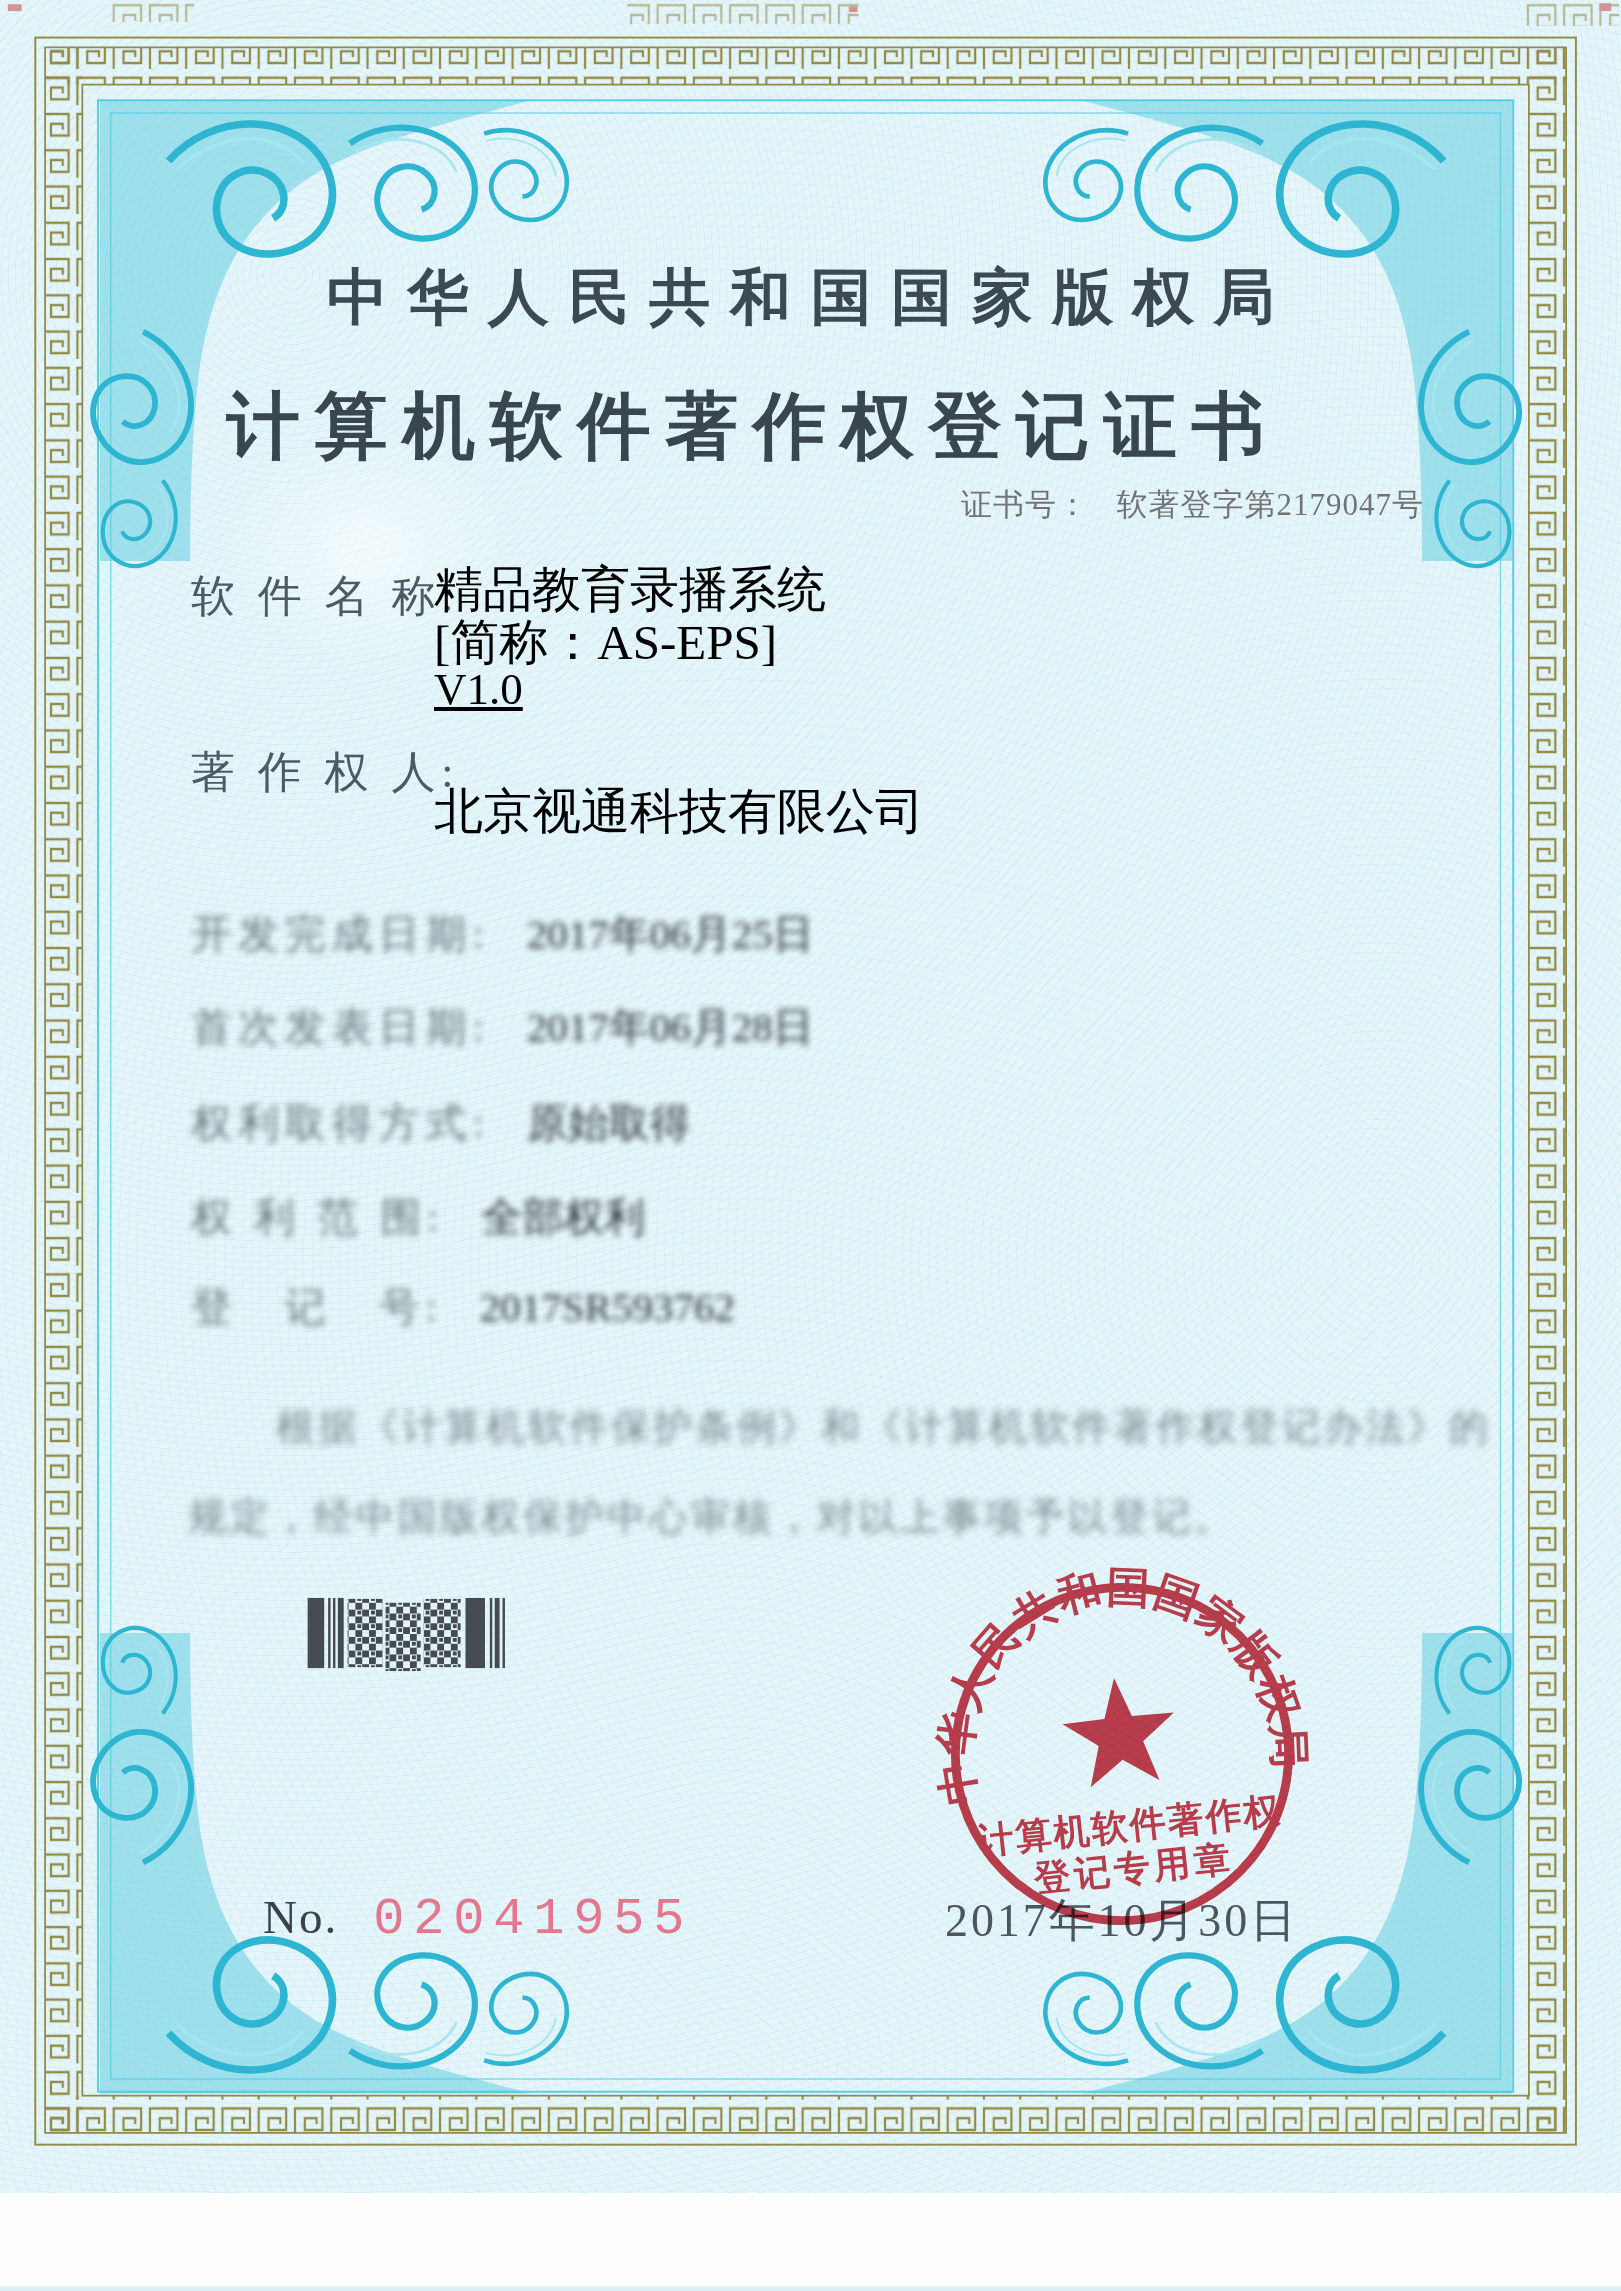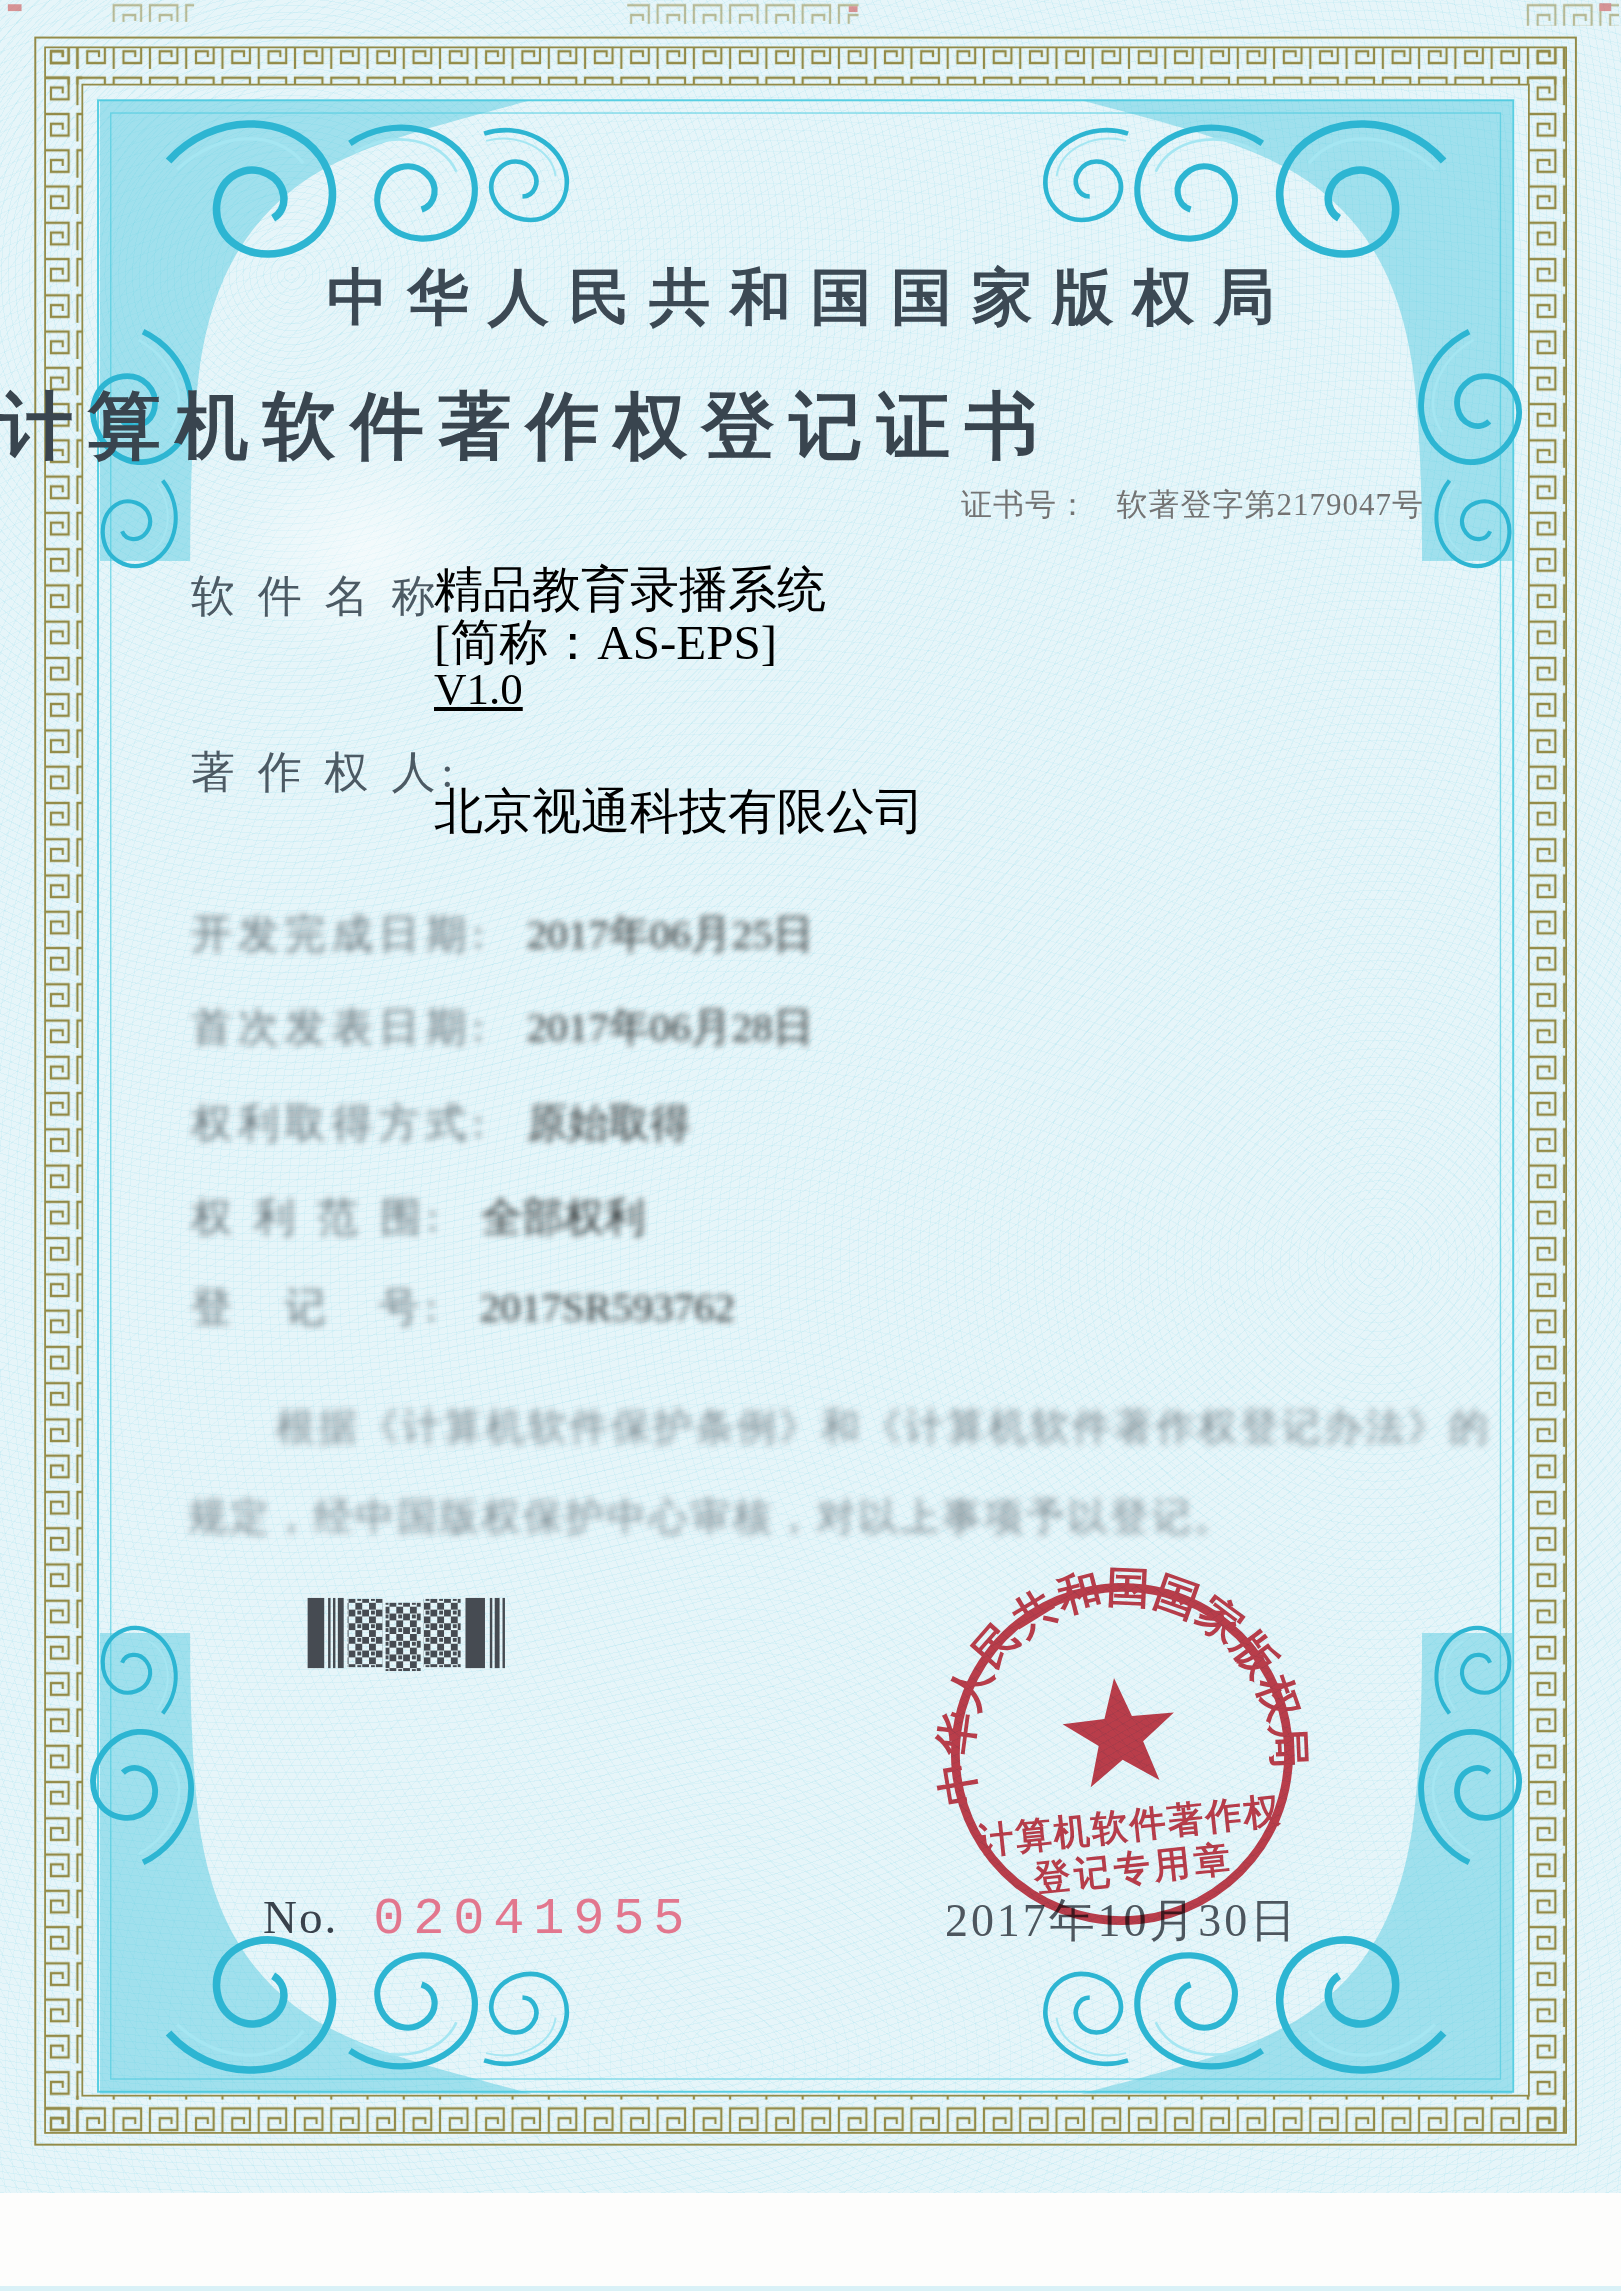--- a/index.html
+++ b/index.html
@@ -16,21 +16,21 @@
   }
   .abs{position:absolute;}
   #frame-svg{left:0;top:0;z-index:1;}
   .content{z-index:2;color:#3f4c57;}
   
   .authority-title{
     left:0;top:257px;width:1621px;text-align:center;
     font-size:61px;font-weight:bold;letter-spacing:19.6px;color:#3c4954;
   }
   .main-title{
-    left:0;top:378px;width:1506px;
+    left:0;top:378px;width:1506px;text-align:center;
     font-size:73px;font-weight:bold;letter-spacing:14.7px;color:#39454f;
   }
   .certno-line{
     left:961px;top:484px;width:392px;
     font-size:31px;color:#737373;letter-spacing:1px;white-space:nowrap;
   }
   .certno-line .lbl{margin-right:27.4px;}
   
   .flabel{font-size:44px;color:#4c5a64;letter-spacing:5.9px;white-space:nowrap;}
   .fvalue{font-size:49px;color:#000000;white-space:nowrap;}

